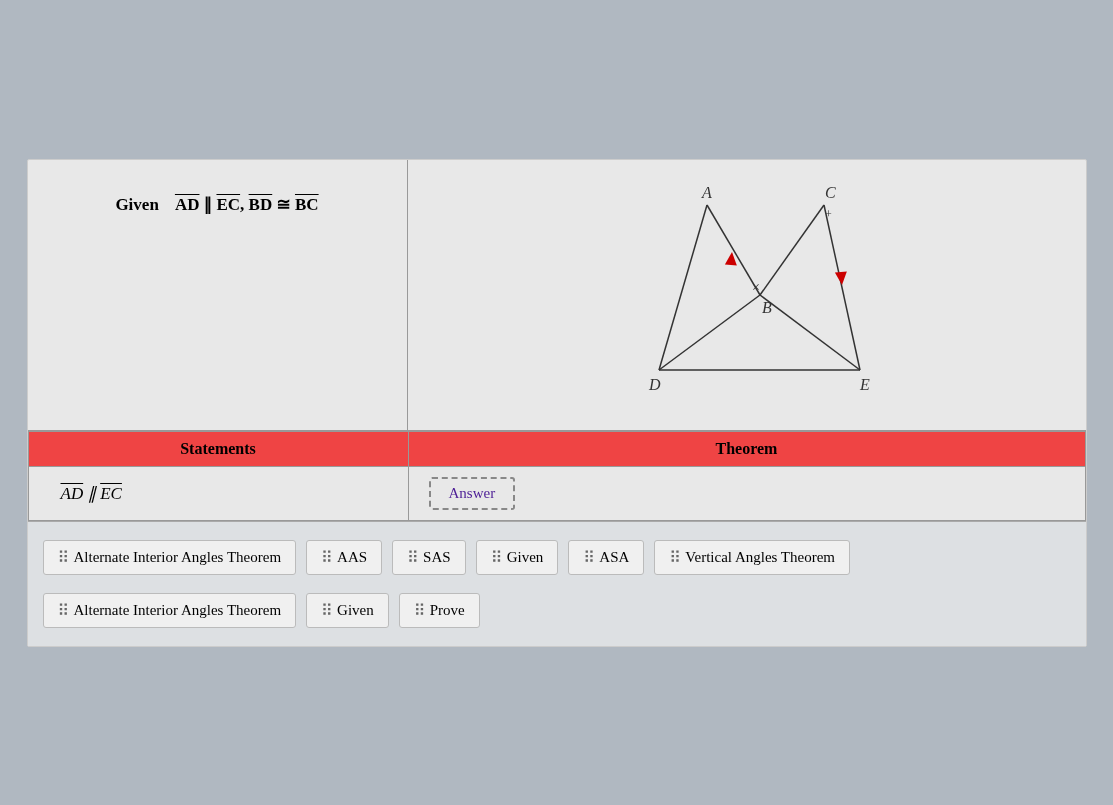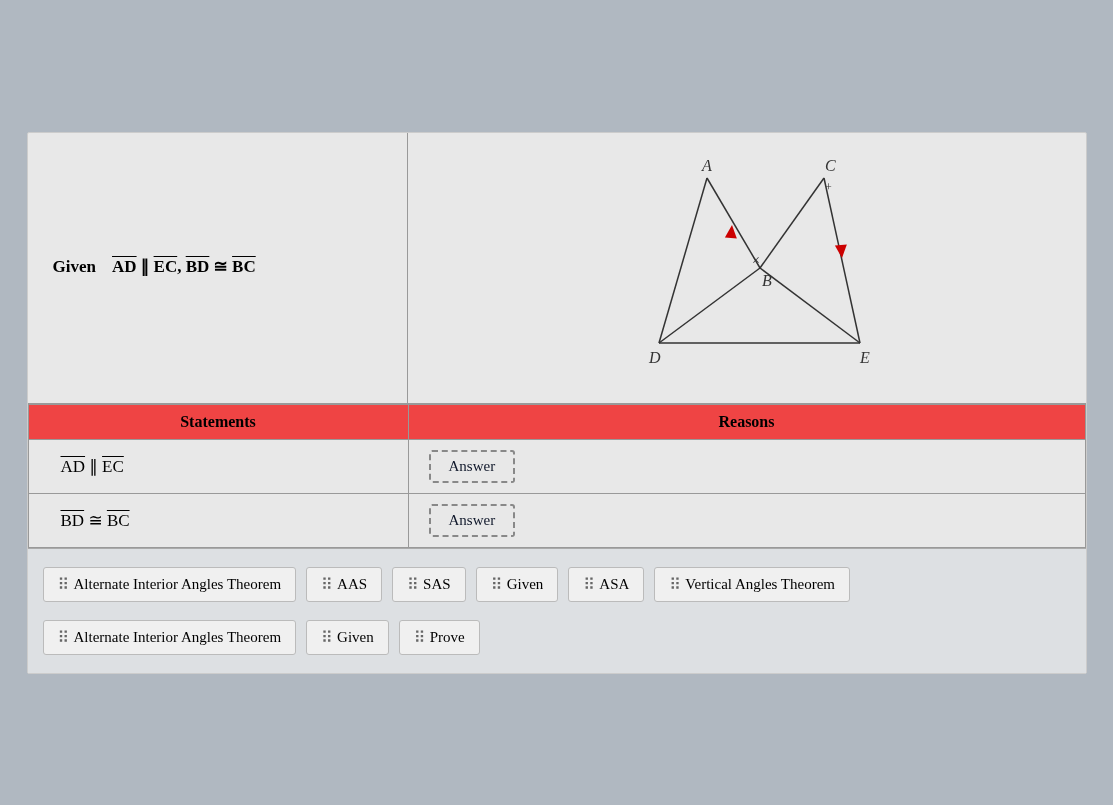--- a/index.html
+++ b/index.html
@@ -21,21 +21,20 @@
     }
     .top-section {
       display: flex;
       border-bottom: 1px solid #999;
     }
     .given-prove {
       width: 380px;
       padding: 30px 25px;
       border-right: 1px solid #999;
       display: flex;
-      flex-direction: column;
       justify-content: center;
     }
     .given-prove p {
       font-size: 17px;
       line-height: 1.8;
       font-weight: bold;
     }
     .given-prove .label {
       font-weight: bold;
     }
@@ -59,34 +58,35 @@
       text-align: center;
     }
     .proof-table td {
       border: 1px solid #999;
       padding: 12px 20px;
       font-size: 17px;
       vertical-align: middle;
     }
     .proof-table td:first-child {
       width: 380px;
+      font-style: italic;
       padding-left: 32px;
     }
     .proof-table td:last-child {
       text-align: left;
       padding: 10px 20px;
     }
     .answer-box {
       border: 2px dashed #888;
       border-radius: 3px;
       padding: 6px 18px;
       display: inline-block;
       font-size: 15px;
       font-style: normal;
-      color: #0f172a;
+      color: #4c1d95;
       background: transparent;
       min-width: 80px;
       text-align: center;
     }
     .drag-items {
       padding: 18px 15px;
       display: flex;
       flex-wrap: wrap;
       gap: 10px;
       border-top: 1px solid #aaa;
@@ -172,40 +172,32 @@
         <text x="72" y="210" font-size="16" font-style="italic" fill="#333">D</text>
         <text x="283" y="210" font-size="16" font-style="italic" fill="#333">E</text>
       </svg>
     </div>
   </div>
 
   <table class="proof-table">
     <thead>
       <tr>
         <th>Statements</th>
-        <th>Reasons</th>
+        <th>Theorem</th>
       </tr>
     </thead>
     <tbody>
       <tr>
         <td>
           <span class="overline">AD</span> ∥ <span class="overline">EC</span>
         </td>
         <td>
           <span class="answer-box">Answer</span>
         </td>
       </tr>
-      <tr>
-        <td>
-          <span class="overline">BD</span> ≅ <span class="overline">BC</span>
-        </td>
-        <td>
-          <span class="answer-box">Answer</span>
-        </td>
-      </tr>
     </tbody>
   </table>
 
   <div class="drag-items">
     <div class="drag-chip">
       <span class="drag-icon">⠿</span>
       <span>Alternate Interior Angles Theorem</span>
     </div>
     <div class="drag-chip">
       <span class="drag-icon">⠿</span>

